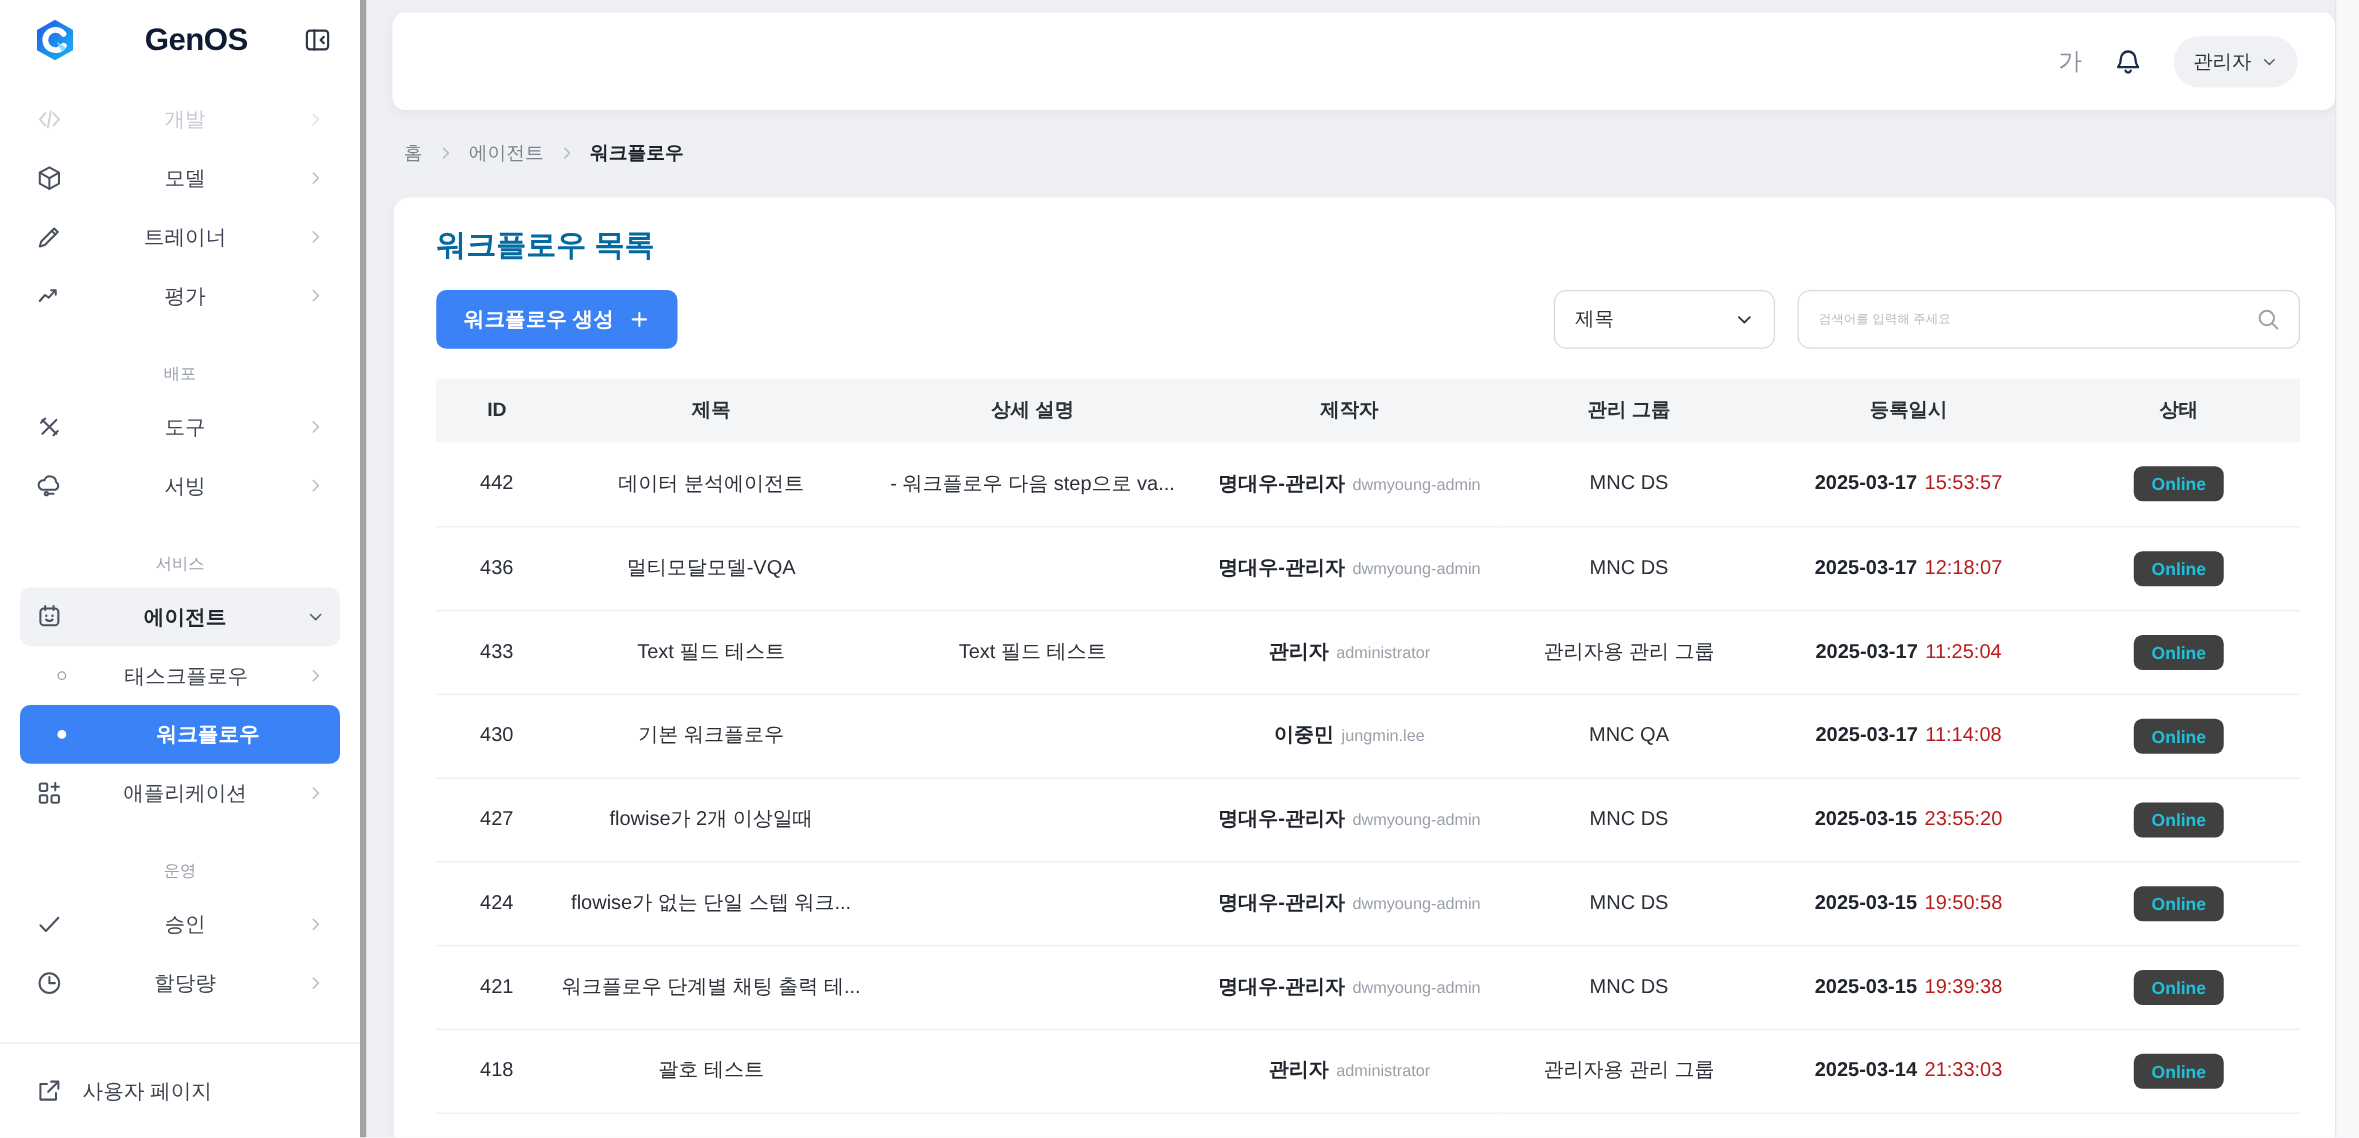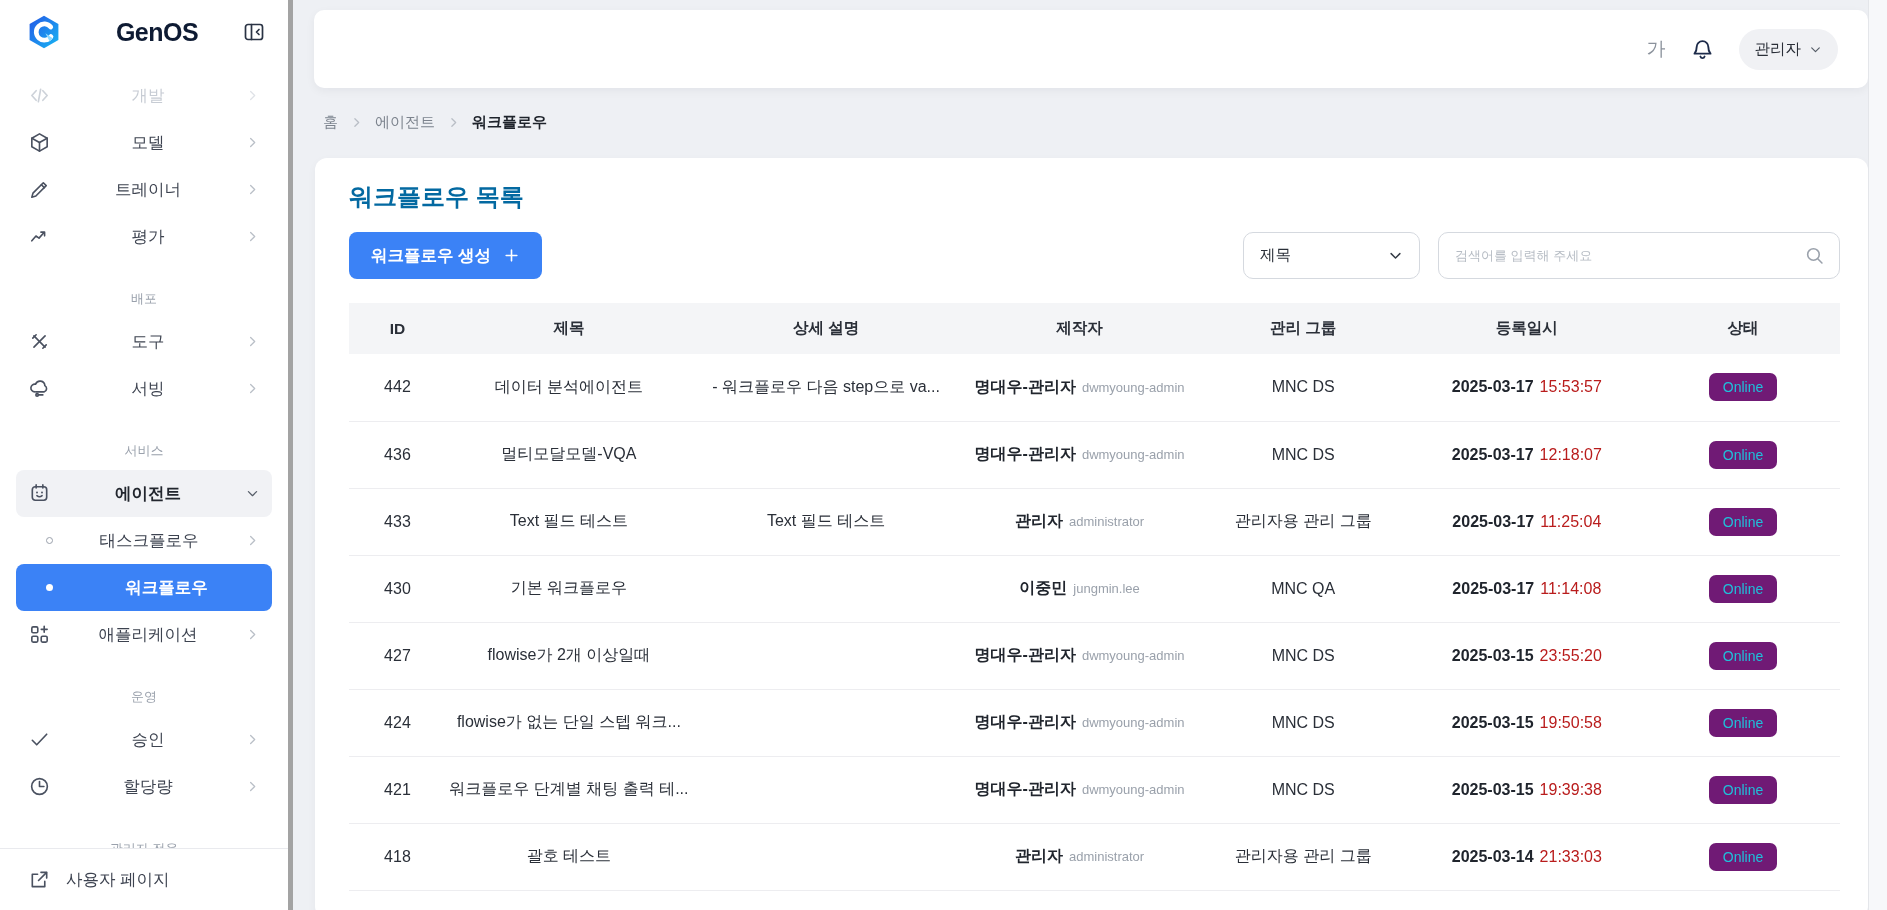--- a/index.html
+++ b/index.html
@@ -33,21 +33,21 @@
   .nav-item.disabled .nav-icon { color:#cdd2d9; }
   .nav-item.disabled .chev { color:#dfe2e7; }
   .nav-item.parent-active { background:#f1f2f5; font-weight:700; color:#22262e; }
   .nav-item.parent-active .chev { color:#565d68; }
   .nav-item.sub { padding-left:30px; gap:20px; }
   .bullet { width:7px; height:7px; border-radius:50%; flex:none; }
   .bullet.open { border:1.5px solid #9aa1ac; background:transparent; }
   .bullet.filled { background:#fff; }
   .nav-item.selected { background:#3b82f6; color:#fff; font-weight:700; }
 
-  .sidebar-footer { border-top:1px solid #e9eaee; height:62px; display:flex;
+  .sidebar-footer { border-top:1px solid #e9eaee; height:76px; display:flex;
     align-items:center; gap:15px; padding:0 28px; font-size:16.5px; color:#3d4350; cursor:pointer; }
   .sidebar-footer .nav-icon { width:23px; height:23px; color:#4a5160; }
 
   
   .main { position:absolute; left:293px; top:0; right:19px; bottom:0; }
 
   .topbar { margin:10px 0 0 21px; height:78px; background:#fff; border-radius:10px;
     box-shadow:0 3px 10px rgba(16,24,40,.05); display:flex; align-items:center;
     justify-content:flex-end; gap:24px; padding:0 30px; }
   .font-size-btn { font-size:19px; color:#8b929c; cursor:pointer; }
@@ -72,36 +72,36 @@
     padding:0 22px; font-size:16.5px; font-weight:700; display:flex; align-items:center;
     gap:12px; cursor:pointer; font-family:inherit; }
   .create-btn .plus { width:17px; height:17px; color:#fff; }
   .controls-right { display:flex; gap:18px; }
   .select-box { width:177px; height:47px; border:1px solid #d5d9df; border-radius:10px;
     display:flex; align-items:center; justify-content:space-between; padding:0 16px;
     font-size:15.5px; color:#2a2f38; cursor:pointer; background:#fff; }
   .select-box .chev { width:15px; height:15px; color:#333a44; }
   .search-box { width:402px; height:47px; border:1px solid #d5d9df; border-radius:10px;
     display:flex; align-items:center; padding:0 14px 0 16px; background:#fff; }
-  .search-box input { flex:1; border:none; outline:none; font-size:13px; color:#2a2f38;
+  .search-box input { flex:1; border:none; outline:none; font-size:10px; color:#2a2f38;
     font-family:inherit; background:transparent; }
   .search-box input::placeholder { color:#b6bcc4; }
   .search-box .mag { width:21px; height:21px; color:#9aa1ab; cursor:pointer; }
 
   table.wf { width:100%; border-collapse:collapse; table-layout:fixed; }
   .wf thead th { background:#f4f5f7; height:51px; font-size:15.5px; font-weight:700;
     color:#2a2f38; text-align:center; }
   .wf tbody td { height:67px; text-align:center; border-bottom:1px solid #ededf0;
     font-size:16px; color:#2a2f38; overflow:hidden; white-space:nowrap; }
   .wf tbody tr { cursor:pointer; }
   .creator-name, .row-date { font-weight:700; color:#20252d; }
   .creator-id { font-size:13px; color:#9aa1ab; margin-left:6px; }
   .row-time { color:#b91c1c; margin-left:6px; }
-  .badge { display:inline-block; background:#701a75; color:#1fc0da; font-size:14px;
-    font-weight:400; padding:6px 14px; border-radius:7px; }
+  .badge { display:inline-block; background:#404040; color:#1fc0da; font-size:14px;
+    font-weight:700; padding:6px 14px; border-radius:7px; }
 
   col.c-id{width:6.5%} col.c-title{width:16.5%} col.c-desc{width:18%} col.c-creator{width:16%}
   col.c-group{width:14%} col.c-date{width:16%} col.c-status{width:13%}
 </style>
 </head>
 <body>
 
 <aside class="sidebar">
   <div class="logo-row">
     <span class="logo-mark">

